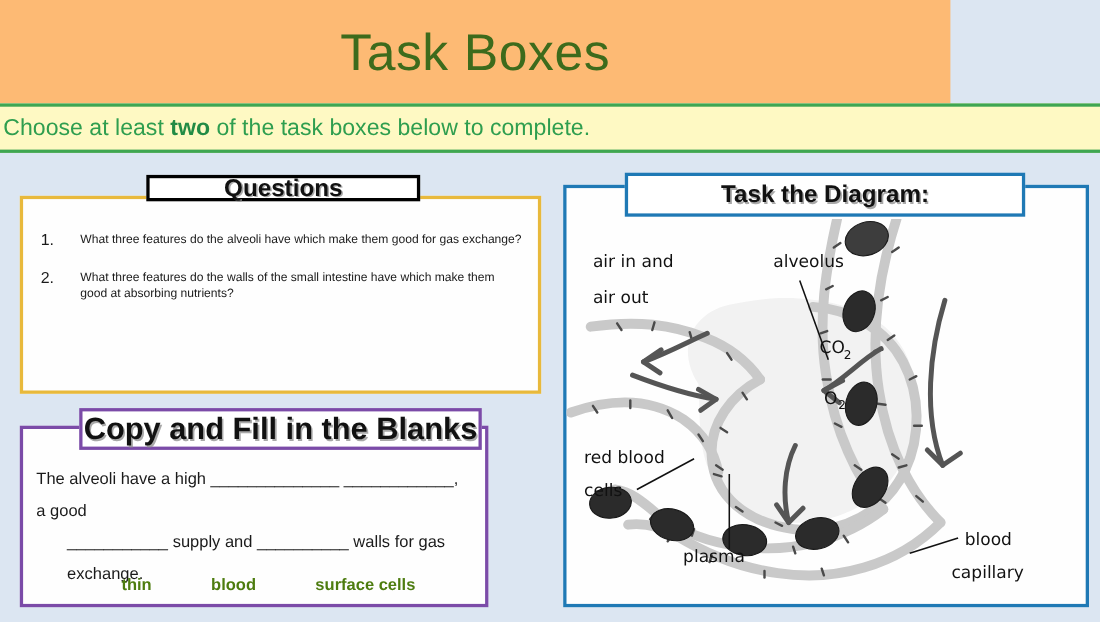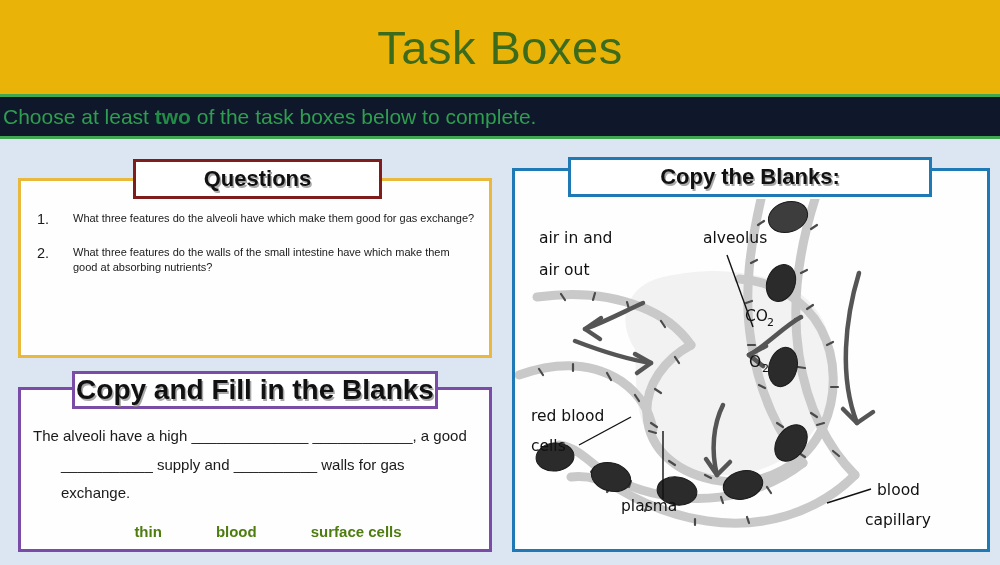--- a/index.html
+++ b/index.html
@@ -5,33 +5,33 @@
   html,body{margin:0;padding:0;}
   body{
     width:1000px;height:565px;overflow:hidden;
     background:#dce6f2;
     font-family:"Liberation Sans", sans-serif;
     position:relative;
   }
 
   
   #title-banner{
-    position:absolute;left:0;top:0;width:1000px;height:94px;
-    background:#eab308;
+    position:absolute;left:0;top:0;width:864px;height:94px;
+    background:#fdba74;
     display:flex;align-items:center;justify-content:center;
   }
   #title-text{
     font-size:47px;color:#3d6b1c;letter-spacing:.5px;
     font-family:"Liberation Sans", sans-serif;font-weight:400;
   }
 
   
   #subtitle-strip{
     position:absolute;left:0;top:94px;width:1000px;height:45px;
-    background:#0f172a;
+    background:#fef9c3;
     border-top:3px solid #3fa652;
     border-bottom:3px solid #3fa652;
     box-sizing:border-box;
     display:flex;align-items:center;
   }
   #subtitle-text{
     font-size:21px;color:#2f9e4f;padding-left:3px;white-space:nowrap;
   }
   #subtitle-text b{font-weight:bold;color:#228b45;}
 
@@ -46,35 +46,35 @@
     font-weight:bold;color:#111;
     text-shadow:1.5px 1.5px 0 rgba(140,140,140,.75);
   }
 
   
   #questions-box{
     left:18px;top:178px;width:474px;height:180px;
     border:3px solid #e8b93c;
   }
   #questions-tab{
-    left:133px;top:159px;width:249px;height:40px;
-    border:3px solid #7f1d1d;
+    left:133px;top:159px;width:249px;height:24px;
+    border:3px solid #000000;
   }
   #questions-tab span{font-size:22px;}
   #questions-list{
     position:absolute;left:0;top:30px;width:100%;box-sizing:border-box;
     padding:0 14px 0 10px;
   }
   .q-row{display:flex;margin-bottom:18px;}
   .q-num{width:36px;flex:0 0 36px;font-size:14.5px;color:#1a1a1a;padding-left:6px;}
   .q-text{font-size:11px;color:#1a1a1a;line-height:1.35;}
 
   
   #blanks-box{
-    left:18px;top:387px;width:474px;height:165px;
+    left:18px;top:387px;width:426px;height:165px;
     border:3px solid #7b4ba8;
   }
   #blanks-tab{
     left:72px;top:371px;width:366px;height:38px;
     border:3px solid #7b4ba8;
   }
   #blanks-tab span{font-size:28px;}
   #blanks-body{
     position:absolute;left:0;top:32px;width:100%;box-sizing:border-box;
     padding:0 14px 0 12px;
@@ -270,14 +270,14 @@
     <text class="dlabel" x="106" y="312">plasma</text>
     <line class="leader" x1="148" y1="300" x2="148" y2="232"></line>
 
     <text class="dlabel" x="362" y="296">blood</text>
     <text class="dlabel" x="350" y="326">capillary</text>
     <line class="leader" x1="356" y1="290" x2="312" y2="304"></line>
 
   </svg>
 </div>
 <div id="diagram-tab" class="box-tab">
-  <span>Copy the Blanks:</span>
+  <span>Task the Diagram:</span>
 </div>
 
 </body></html>

